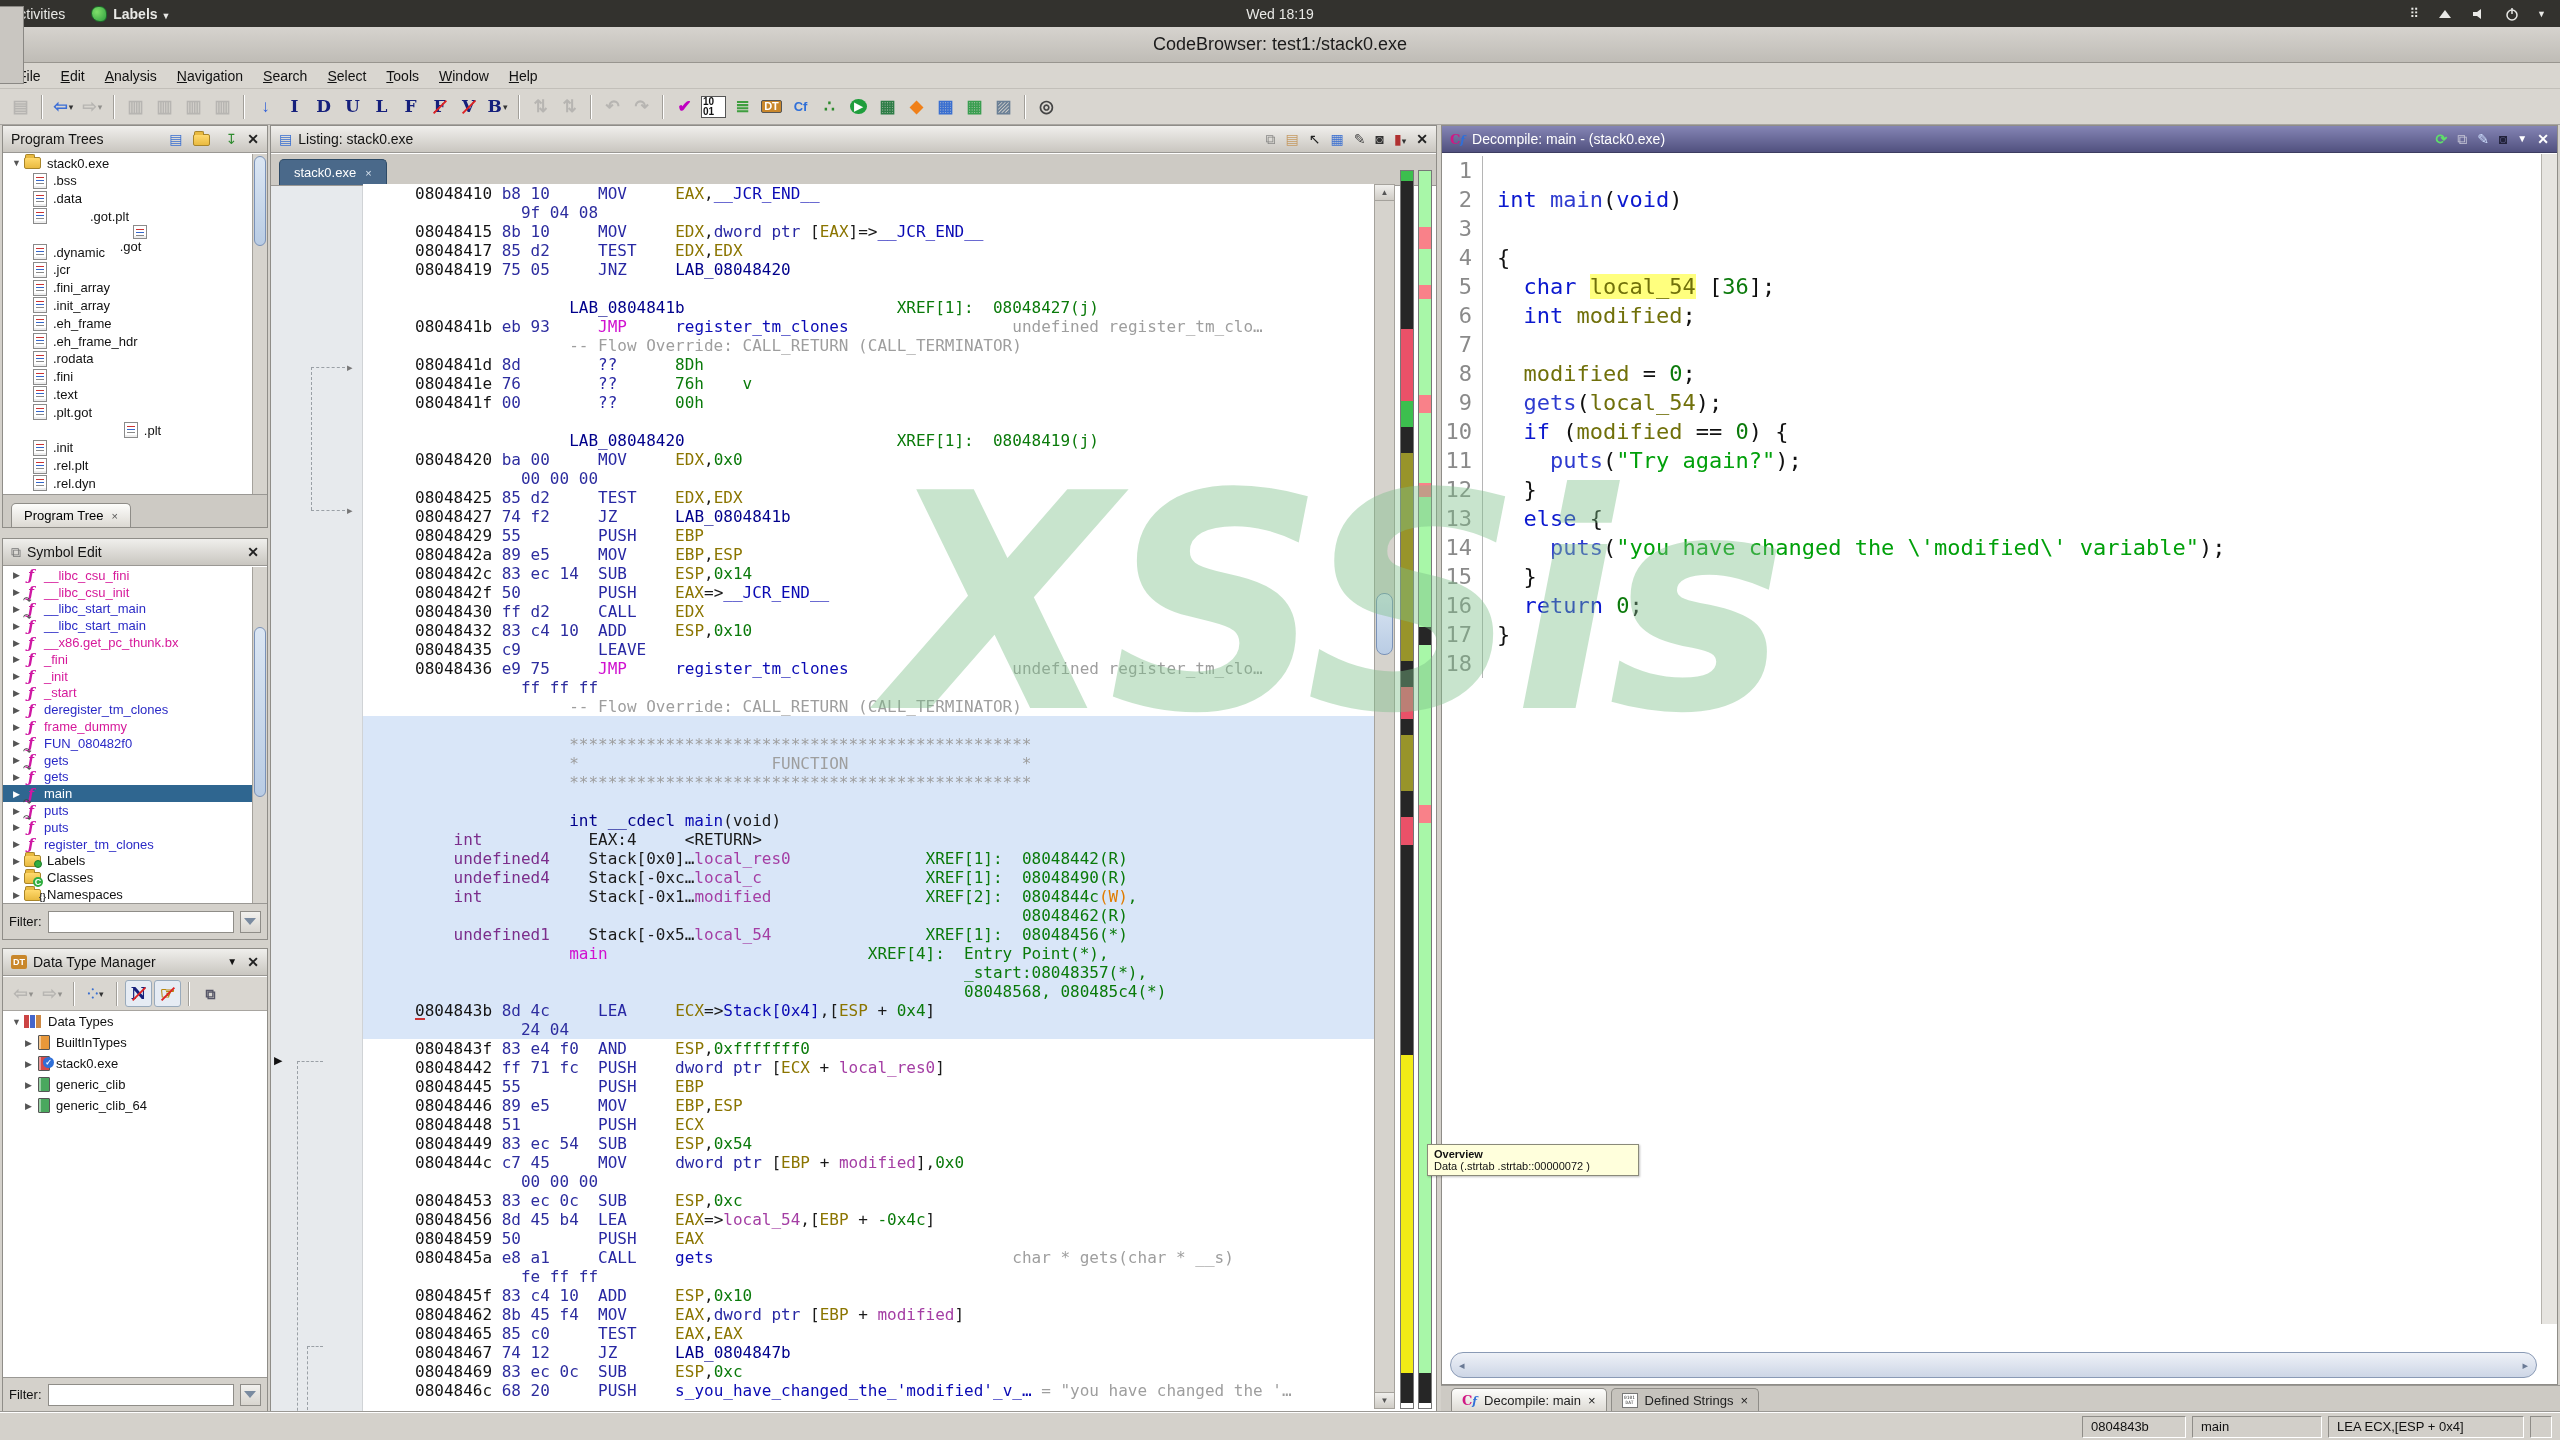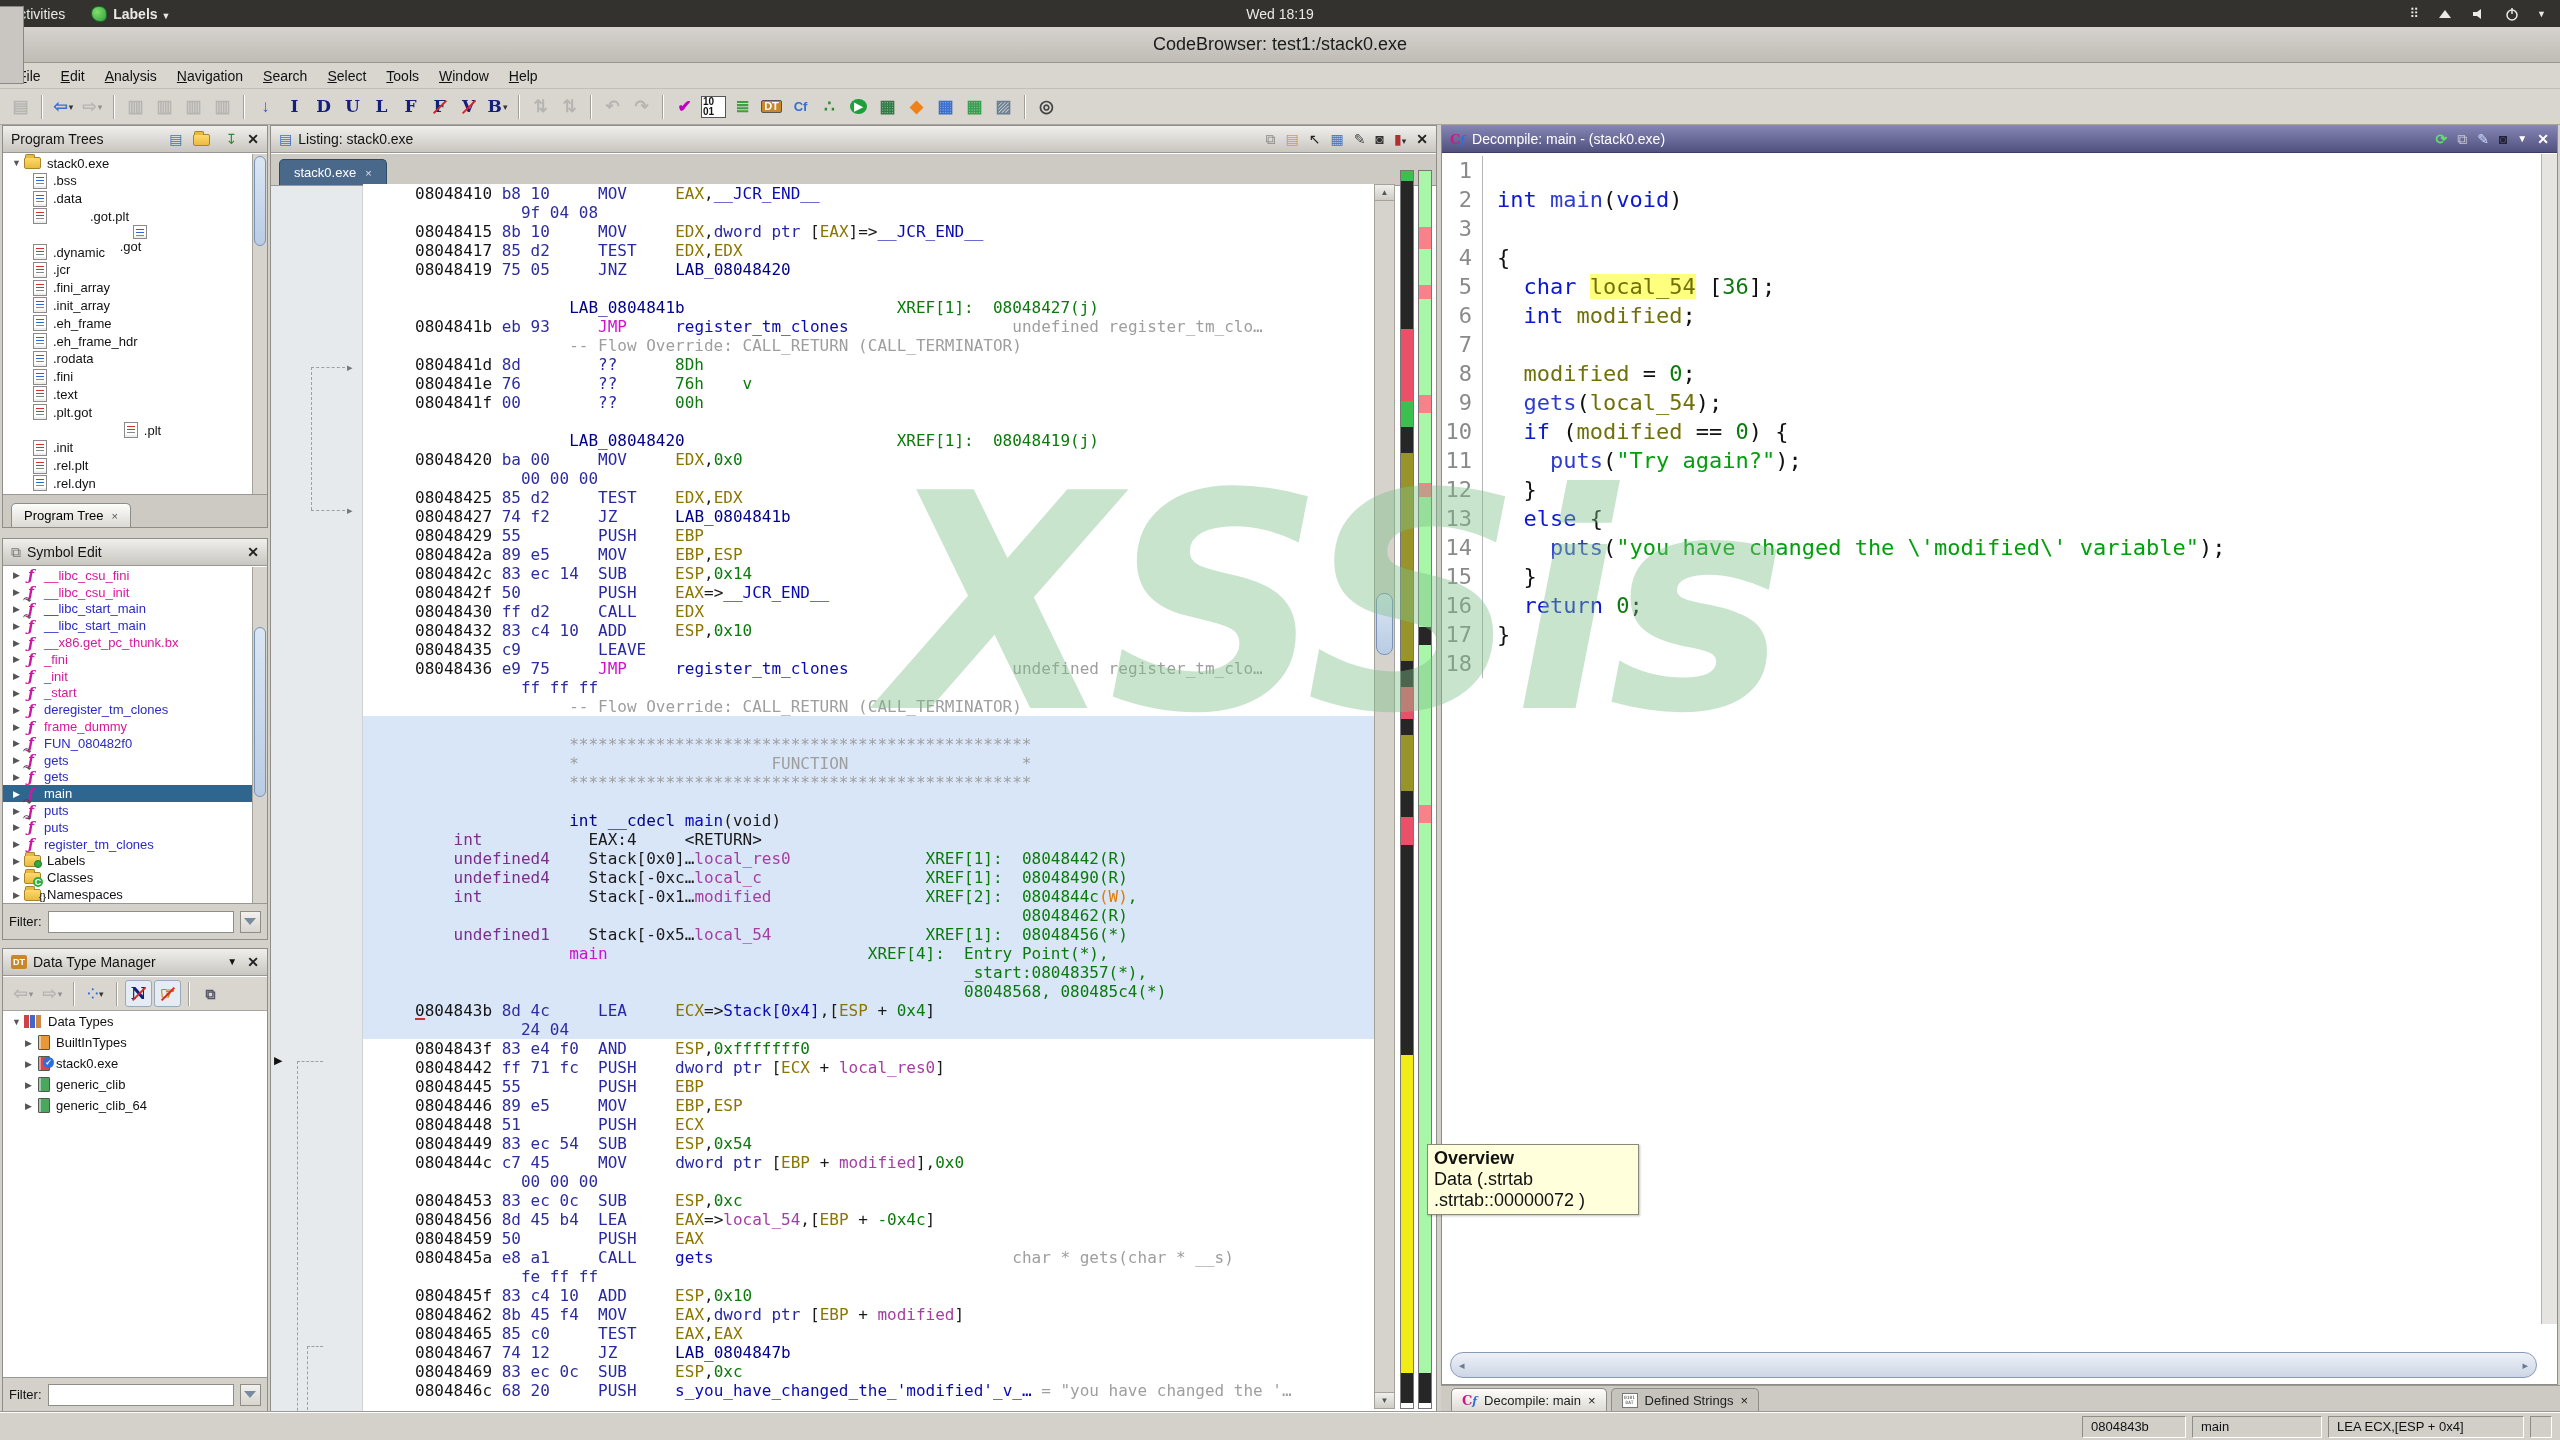--- a/index.html
+++ b/index.html
@@ -100,21 +100,21 @@
 .btab{display:flex;align-items:center;gap:7px;font-size:13px;border:1px solid #8f8d88;border-bottom:none;border-radius:5px 5px 0 0;padding:4px 10px;background:#c6c3bd;color:#222}
 .btab.active{background:linear-gradient(#fdfdfb,#dcd9d3)}
 .cficon{font:bold 13px "DejaVu Serif",serif;color:#d01884}
 .cficon i{font:italic bold 11px "DejaVu Serif",serif;color:#2f6fd8}
 .daticon{width:16px;height:15px;border:1px solid #777;background:#fff;font:4.5px/1.1 "DejaVu Sans Mono",monospace;color:#333;text-align:center;padding-top:2px}
 #statusbar{position:absolute;left:0;top:1412px;width:2560px;height:28px;background:#d4d1cb;border-top:1px solid #fff;box-shadow:0 -1px 0 #9a9894}
 .scell{position:absolute;top:3px;height:22px;background:#d2cfc9;border:1px solid;border-color:#8f8d88 #ffffff #ffffff #8f8d88;font-size:13px;color:#111;padding:2px 8px;white-space:nowrap;overflow:hidden}
 
 
 #watermark{position:absolute;left:885px;top:430px;font:italic bold 300px "DejaVu Sans",sans-serif;color:rgba(125,190,135,.42);z-index:5;pointer-events:none;letter-spacing:-8px}
-#tooltip{position:absolute;left:1427px;top:1144px;width:212px;background:#ffffdc;border:1px solid #8a8a7a;z-index:9;padding:3px 6px;font-size:18px;color:#111;box-shadow:1px 1px 2px rgba(0,0,0,.25)}
+#tooltip{position:absolute;left:1427px;top:1144px;width:212px;background:#ffffdc;border:1px solid #8a8a7a;z-index:9;padding:3px 6px;font-size:11px;color:#111;box-shadow:1px 1px 2px rgba(0,0,0,.25)}
 #tooltip b{display:block}
 .mini-svg{display:inline-block;vertical-align:middle}
 </style>
 </head>
 <body>
 
 <div id="sysbar">
   <div class="sleft">
     <span>Activities</span>
     <span><span class="dragon"></span><b>Labels</b> <span style="font-size:9px">▼</span></span>

